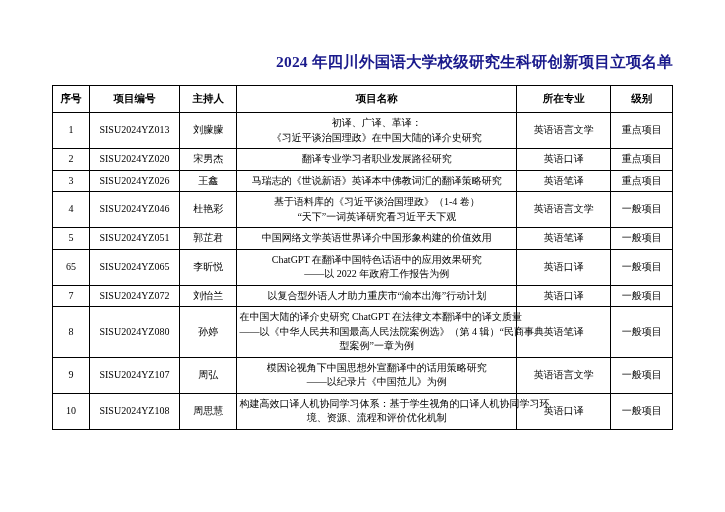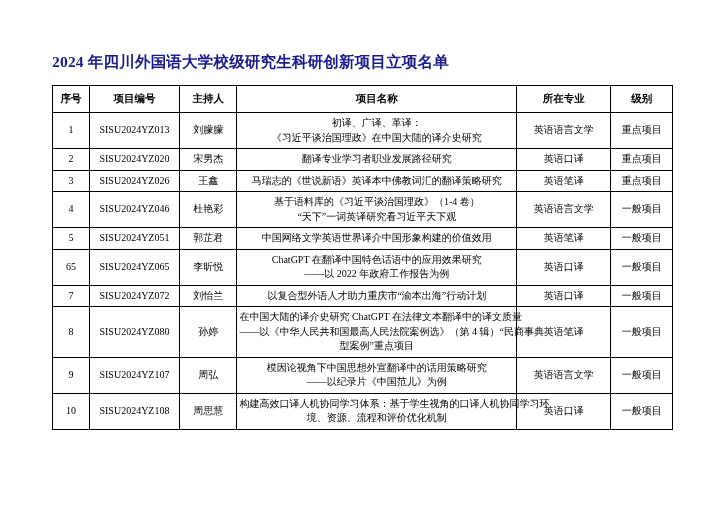--- a/index.html
+++ b/index.html
@@ -15,21 +15,21 @@
     overflow: hidden;
   }
   .page {
     width: 725px;
     height: 512px;
     box-sizing: border-box;
     padding: 0 52px;
     position: relative;
   }
   .doc-title {
-    text-align: left;
+    text-align: right;
     font-size: 15.5px;
     font-weight: bold;
     color: #1a1a8c;
     letter-spacing: 0.2px;
     padding-top: 52px;
     padding-bottom: 12px;
     font-family: "Liberation Serif", "DejaVu Serif", serif;
   }
   table.main-table {
     width: 621px;
@@ -169,21 +169,21 @@
           <td class="nowrap">英语口译</td>
           <td class="nowrap">一般项目</td>
         </tr>
         <tr>
           <td>8</td>
           <td class="nowrap">SISU2024YZ080</td>
           <td>孙婷</td>
           <td class="cell-name">
             <span class="line">在中国大陆的译介史研究 ChatGPT 在法律文本翻译中的译文质量</span>
             <span class="line">——以《中华人民共和国最高人民法院案例选》（第 4 辑）“民商事典</span>
-            <span class="line">型案例”重点项目</span>
+            <span class="line">型案例”一章为例</span>
           </td>
           <td class="nowrap">英语笔译</td>
           <td class="nowrap">一般项目</td>
         </tr>
         <tr>
           <td>9</td>
           <td class="nowrap">SISU2024YZ107</td>
           <td>周弘</td>
           <td class="cell-name">
             <span class="line">模因论视角下中国思想外宣翻译中的话用策略研究</span>

